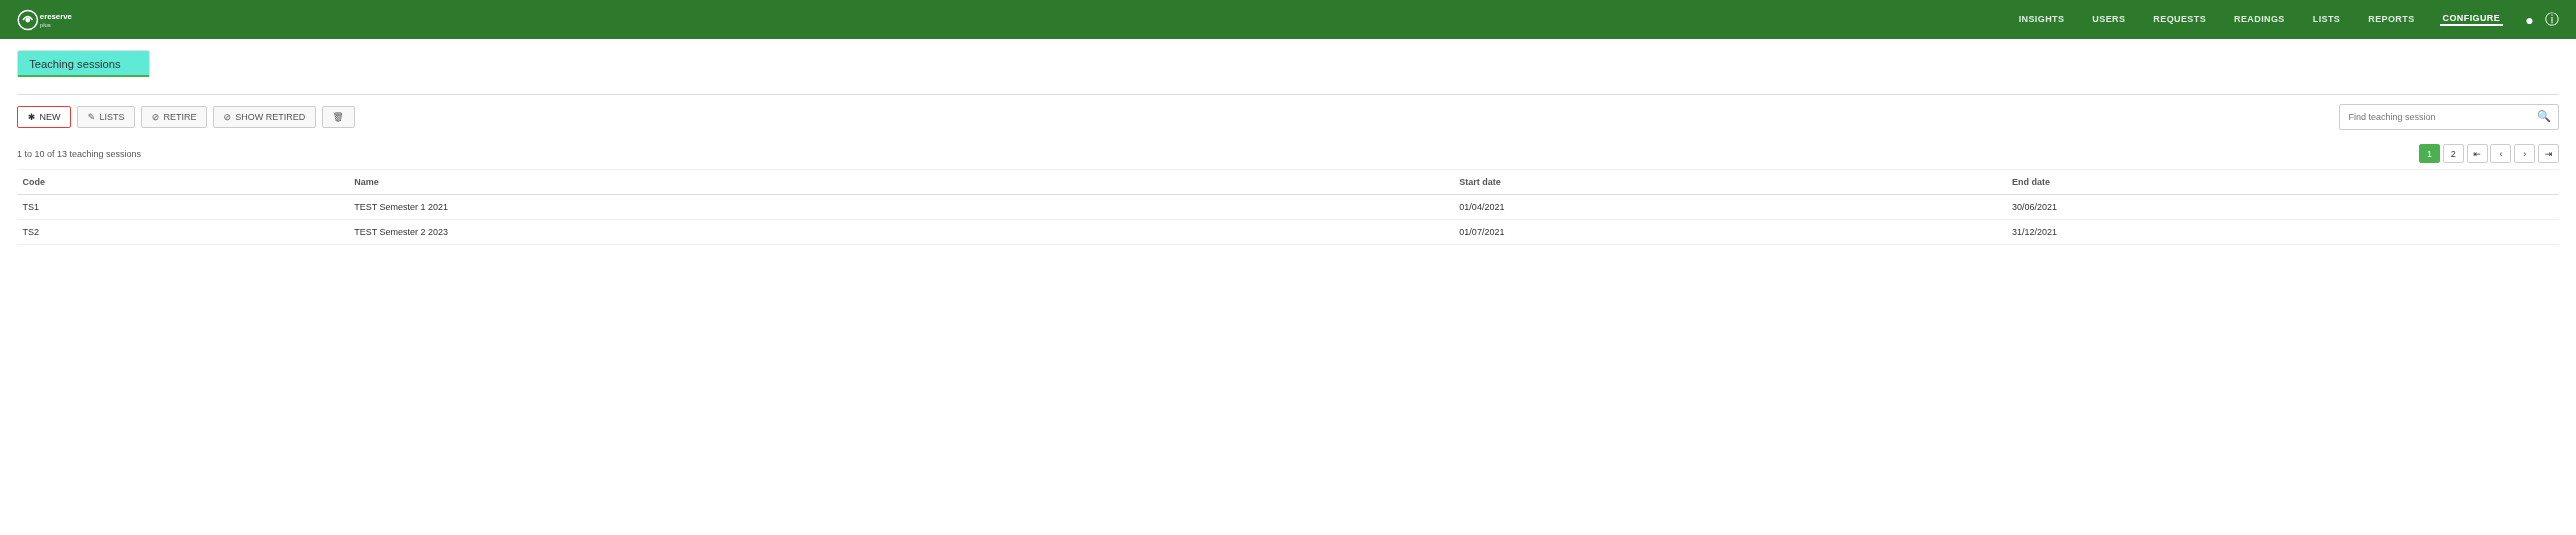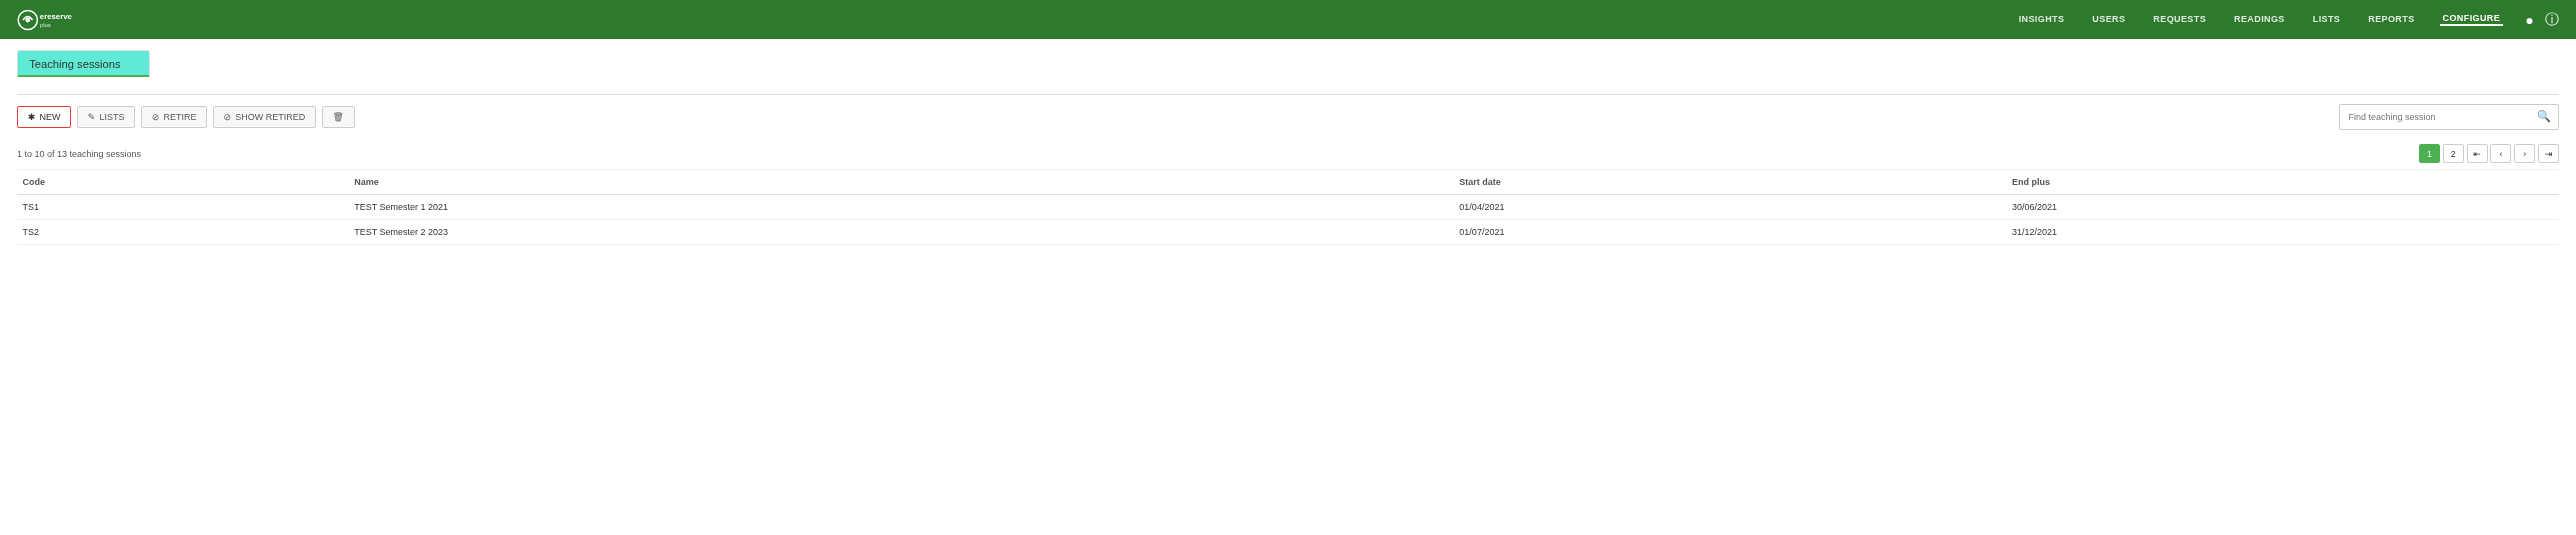--- a/index.html
+++ b/index.html
@@ -282,21 +282,21 @@
     </div>
   </div>
 
   
   <table class="data-table">
     <thead>
       <tr>
         <th class="col-code">Code</th>
         <th class="col-name">Name</th>
         <th class="col-start">Start date</th>
-        <th class="col-end">End plus</th>
+        <th class="col-end">End date</th>
       </tr>
     </thead>
     <tbody id="table-body">
     <tr>
       <td>TS1</td>
       <td>TEST Semester 1 2021</td>
       <td>01/04/2021</td>
       <td>30/06/2021</td>
     </tr>
         <tr>

